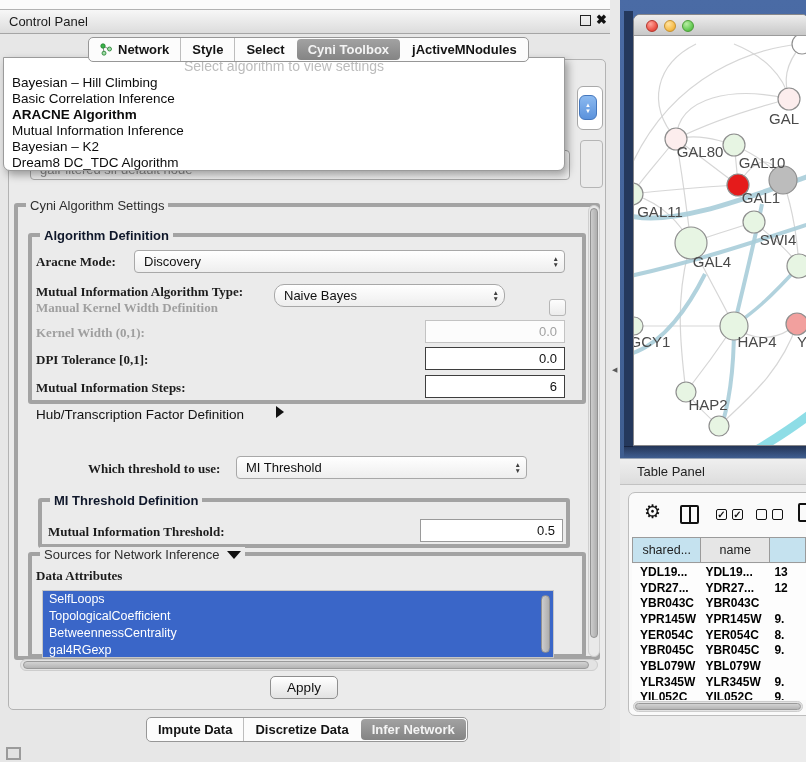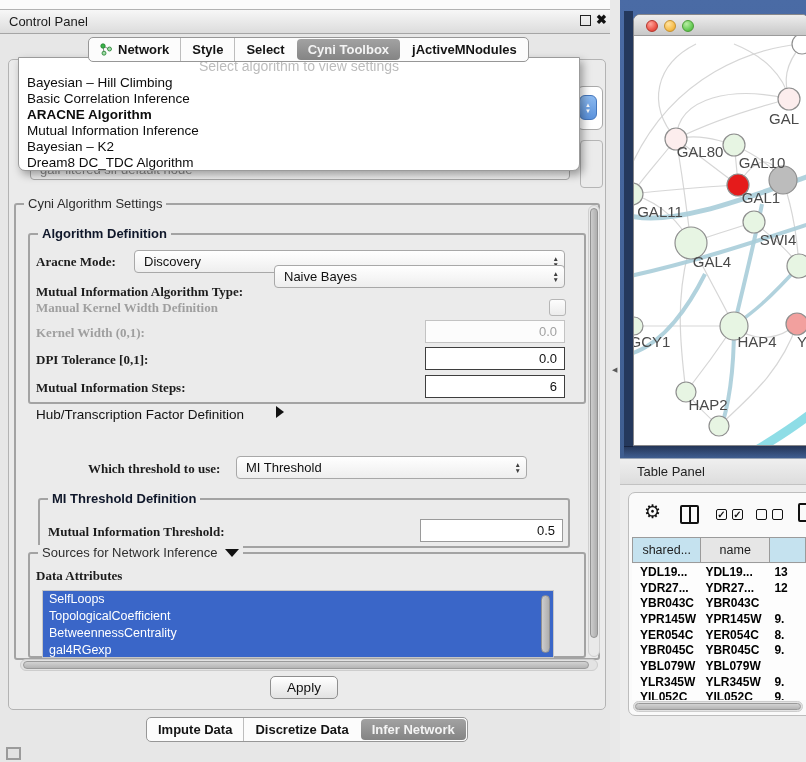--- a/index.html
+++ b/index.html
@@ -18,21 +18,21 @@
   
   .seg{display:flex;align-items:stretch;background:#fcfcfc;border:1px solid #979797;border-radius:5px;}
   .seg .s{font-size:13px;font-weight:700;color:#141414;display:flex;align-items:center;gap:5px;
     padding:0 11px;border-left:1px solid #bdbdbd;white-space:nowrap;}
   .seg .s:first-child{border-left:none;}
   .seg .s.sel{background:linear-gradient(#a2a2a2,#848484);color:#f4f4f4;border-radius:4px;margin:1px;border-left:none;padding:0 11px;}
   .seg .s.afterSel{border-left:none;}
 
   .mainpanel{left:8px;top:59px;width:598px;height:651px;background:#ebebeb;border:1px solid #b3b3b3;border-radius:5px;box-sizing:border-box;}
 
-  .groupbox{border:2px solid #a3a3a3;border-radius:3px;box-sizing:border-box;}
+  .groupbox{border:4px solid #a3a3a3;border-radius:3px;box-sizing:border-box;}
   .grouplabel{position:absolute;top:-9px;left:8px;background:#ebebeb;padding:0 4px;font-size:13px;color:#2e2e2e;white-space:nowrap;}
   .grouplabel.blue{color:#0f172a;font-weight:700;}
   .grouplabel.green{color:#21cc21;font-weight:700;}
 
   .lbl{font-size:13px;font-weight:700;color:#1c1c1c;white-space:nowrap;font-family:Liberation Serif, serif;}
   .lbl.dis{color:#9f9f9f;}
 
   .combo{background:linear-gradient(#ffffff,#eeeeee);border:1px solid #a8a8a8;border-radius:4px;
     font-size:13px;color:#111;display:flex;align-items:center;padding:0 5px 0 9px;box-sizing:border-box;}
   .combo .stepper{margin-left:auto;display:flex;flex-direction:column;align-items:center;color:#3d3d3d;
@@ -116,21 +116,21 @@
       <span>galFiltered sif default node</span>
     </div>
 
     <div class="abs" style="left:577px;top:86px;width:26px;height:44px;background:#fff;border:1px solid #a9a9a9;border-radius:6px;z-index:1;box-sizing:border-box;"></div>
     <div class="abs" style="left:579px;top:95px;width:18px;height:25px;border-radius:6px;background:linear-gradient(#8cbaf0,#5b92dc);border:1px solid #4577bd;z-index:2;box-sizing:border-box;display:flex;flex-direction:column;align-items:center;justify-content:center;color:#fff;font-size:6px;line-height:6px;">
       <span>▲</span>
         <span>▼</span>
     </div>
     <div class="abs" style="left:580px;top:140px;width:23px;height:48px;border:1px solid #b5b5b5;border-radius:4px;z-index:1;box-sizing:border-box;"></div>
 
-    <div class="abs popup" style="left:18px;top:57px;width:562px;height:114px;">
+    <div class="abs popup" style="left:3px;top:57px;width:562px;height:114px;">
       <div class="ph">Select algorithm to view settings</div>
       <div>
           <div class="it">Bayesian – Hill Climbing</div>
           <div class="it">Basic Correlation Inference</div>
           <div class="it sel">ARACNE Algorithm</div>
           <div class="it">Mutual Information Inference</div>
           <div class="it">Bayesian – K2</div>
           <div class="it">Dream8 DC_TDC Algorithm</div>
         </div>
     </div>
@@ -172,21 +172,21 @@
     </div>
     <span class="abs lbl" style="left:36px;top:254px;">Aracne Mode:</span>
     <div class="abs combo" style="left:134px;top:250px;width:431px;height:23px;gap:30px;">
       <span>Discovery</span>
       <span class="stepper">
           <span>▲</span>
           <span>▼</span>
         </span>
     </div>
     <span class="abs lbl" style="left:36px;top:284px;">Mutual Information Algorithm Type:</span>
-    <div class="abs combo" style="left:274px;top:265px;width:291px;height:23px;">
+    <div class="abs combo" style="left:274px;top:284px;width:231px;height:23px;border-radius:10px;">
       <span>Naive Bayes</span>
       <span class="stepper">
           <span>▲</span>
           <span>▼</span>
         </span>
     </div>
     <span class="abs lbl dis" style="left:36px;top:300px;">Manual Kernel Width Definition</span>
     <div class="abs checkbox" style="left:549px;top:299px;width:15px;height:15px;"></div>
     <span class="abs lbl dis" style="left:36px;top:325px;">Kernel Width (0,1):</span>
     <div class="abs field dis" style="left:425px;top:320px;width:140px;height:23px;">

